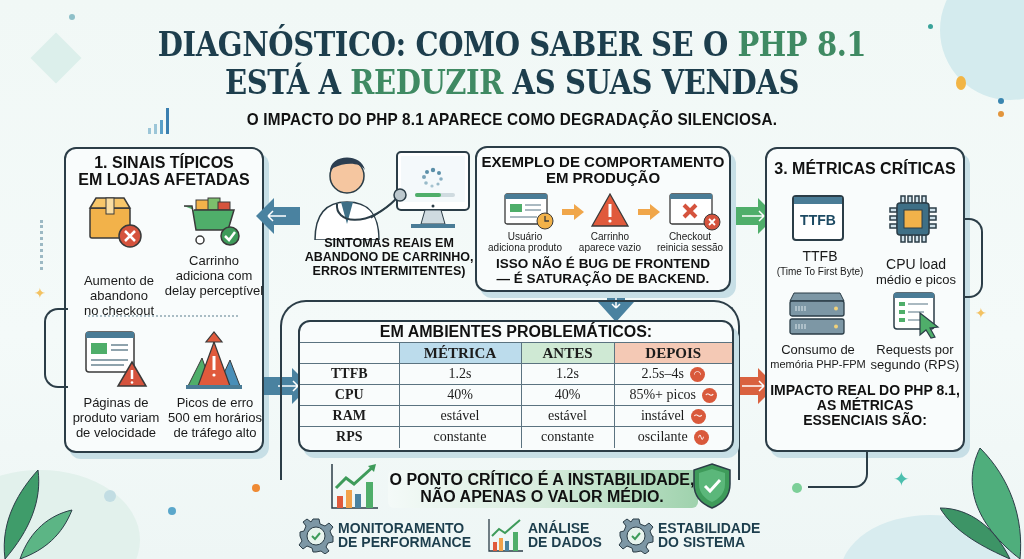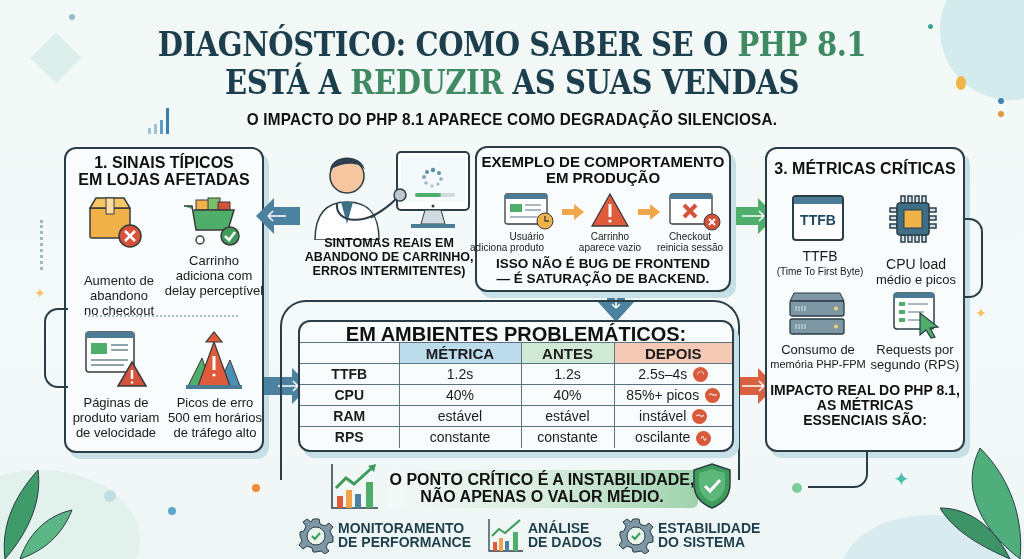--- a/index.html
+++ b/index.html
@@ -26,21 +26,21 @@
   .panel {
     background: #f9fcfc;
     border: 2px solid #2b3d47;
     border-radius: 12px;
     box-shadow: 5px 6px 0 #c7dfe6;
   }
   .panel-title { font-weight: bold; text-align: center; color: #111; }
   .cap { text-align: center; font-size: 13px; line-height: 15px; color: #1a1a1a; }
   table.metrics { border-collapse: collapse; position: absolute; }
   table.metrics td, table.metrics th {
-    font-size: 14px; text-align: center; height: 21px; border: 1px solid #5b7380; border-left: none; border-right: 1px solid #5b7380;
+    font-size: 14px; text-align: center; height: 21px; border: 1px solid #5b7380; border-left: none; border-right: 1px solid #5b7380; font-family: Liberation Serif, serif;
   }
   table.metrics th { font-weight: bold; font-size: 15px; }
   table.metrics td.rowh { font-weight: bold; border-right: 1px solid #5b7380; }
   .status-ic {
     display: inline-block; width: 15px; height: 15px; border-radius: 50%;
     background: #d9593b; vertical-align: middle; margin-left: 6px; color: #fff;
     font-size: 9px; line-height: 15px; text-align: center;
   }
   .bottom-label { font-weight: bold; font-size: 14px; line-height: 14px; color: #1d3e4d; }
   .dot { position: absolute; border-radius: 50%; }
@@ -231,40 +231,40 @@
 <svg class="abs" style="left:638px;top:204px;" width="22" height="16" viewBox="0 0 22 16">
     <path d="M0 5 H12 V0 L22 8 L12 16 V11 H0 Z" fill="#f0a64a"></path>
   </svg>
 <svg class="abs" style="left:668px;top:192px;" width="54" height="40" viewBox="0 0 54 40">
   <rect x="2" y="2" width="42" height="30" rx="2" fill="#fff" stroke="#3a3a3a" stroke-width="1.3"></rect>
   <rect x="2" y="2" width="42" height="5" fill="#4a7c96"></rect>
   <path d="M16 13 L28 25 M28 13 L16 25" stroke="#d5533d" stroke-width="4"></path>
   <circle cx="44" cy="30" r="8" fill="#d5533d" stroke="#3a3a3a"></circle>
     <path d="M41 27 L47 33 M47 27 L41 33" stroke="#fff" stroke-width="1.8"></path>
 </svg>
-<div class="abs cap" style="left:464px;top:231px;width:80px;font-size:10px;line-height:11px;text-align:right;">
+<div class="abs cap" style="left:485px;top:231px;width:80px;font-size:10px;line-height:11px;">
   <div>Usuário</div>
   <div>adiciona produto</div>
 </div>
 <div class="abs cap" style="left:572px;top:231px;width:76px;font-size:10px;line-height:11px;">
   <div>Carrinho</div>
   <div>aparece vazio</div>
 </div>
 <div class="abs cap" style="left:650px;top:231px;width:80px;font-size:10px;line-height:11px;">
   <div>Checkout</div>
   <div>reinicia sessão</div>
 </div>
 <div class="abs panel-title" style="left:475px;top:256px;width:256px;font-size:13.5px;line-height:15px;">
   <div>ISSO NÃO É BUG DE FRONTEND</div>
   <div>— É SATURAÇÃO DE BACKEND.</div>
 </div>
 
 <div class="abs" style="left:280px;top:300px;width:460px;height:180px;border:2px solid #2b3d47;border-bottom:none;border-radius:26px 26px 0 0;"></div>
 <div class="abs panel" style="left:298px;top:320px;width:436px;height:132px;"></div>
-<div class="abs panel-title" style="left:298px;top:323px;width:436px;font-size:20px;">EM AMBIENTES PROBLEMÁTICOS:</div>
+<div class="abs panel-title" style="left:298px;top:323px;width:436px;font-size:16px;">EM AMBIENTES PROBLEMÁTICOS:</div>
 <table class="metrics" style="left:300px;top:342px;width:432px;">
   <colgroup>
       <col style="width:99px">
       <col style="width:122px">
       <col style="width:93px">
       <col style="width:118px">
     </colgroup>
   <tbody>
       <tr>
     <th style="background:transparent;"></th>

